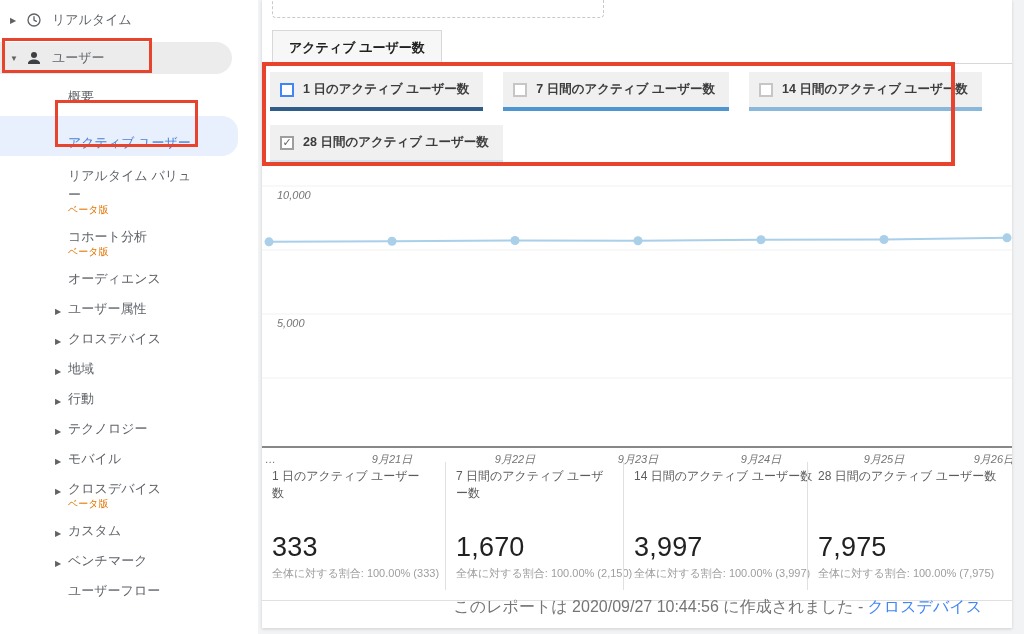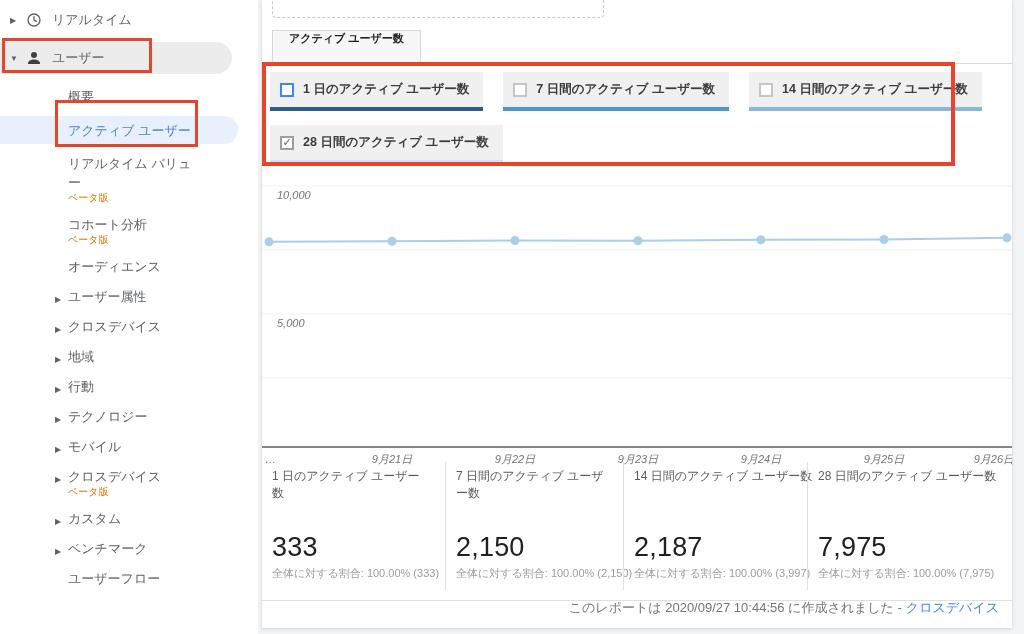--- a/index.html
+++ b/index.html
@@ -9,31 +9,31 @@
   
   .sidebar { position:absolute; left:0; top:0; width:258px; height:634px; background:#fff; padding-top:6px; }
   .s-row0 { display:flex; align-items:center; height:28px; margin-bottom:8px; cursor:pointer; }
   .s-row0 .arr { width:16px; padding-left:10px; font-size:8px; color:#616161; }
   .s-row0 .ic  { width:36px; display:flex; justify-content:center; }
   .s-row0 .lbl { font-size:13px; color:#5f6368; }
   .s-row0.pill { background:#ececec; height:32px; width:232px; border-radius:0 16px 16px 0; margin-bottom:12px; }
   .s-row1 { position:relative; padding-left:68px; margin-bottom:10px; line-height:19px; cursor:pointer; }
   .s-row1 .arr { position:absolute; left:55px; top:4px; font-size:8px; color:#616161; }
   .s-row1 .lbl { font-size:13px; color:#5f6368; display:inline-block; max-width:124px; }
-  .s-row1.selected { background:#e8f0fe; width:238px; border-radius:0 16px 16px 0; padding-top:4px; padding-bottom:4px; }
+  .s-row1.selected { background:#e8f0fe; width:238px; border-radius:0 16px 16px 0; padding-top:16px; padding-bottom:4px; }
   .s-row1.selected .lbl { color:#4a7dd0; }
   .s-row1 .beta { display:block; font-size:10px; color:#e37400; line-height:12px; }
 
   
   .main { position:absolute; left:262px; top:0; width:750px; height:628px; background:#fff;
           box-shadow:0 1px 3px rgba(0,0,0,.15); }
   .segment-area { position:absolute; left:10px; top:-14px; width:332px; height:32px;
           border:1px dashed #c9c9c9; border-radius:4px; }
-  .tab { position:absolute; left:10px; top:30px; height:34px; padding:0 16px; display:flex; align-items:flex-start;
-          background:#f7f7f7; border:1px solid #d8d8d8; border-bottom:none; font-size:11px; font-weight:bold; color:#212121; cursor:pointer; }
+  .tab { position:absolute; left:10px; top:30px; height:34px; padding:0 16px; display:flex; align-items:center;
+          background:#f7f7f7; border:1px solid #d8d8d8; border-bottom:none; font-size:13px; font-weight:bold; color:#212121; cursor:pointer; }
   .panel-top { position:absolute; left:0; top:63px; width:750px; border-top:1px solid #d8d8d8; }
 
   .picker-row { position:absolute; left:8px; display:flex; gap:20px; }
   .picker-row.r1 { top:72px; } .picker-row.r2 { top:125px; }
   .picker { background:#f0f0f0; height:35px; display:flex; align-items:center; padding:0 14px 0 10px;
             cursor:pointer; position:relative; }
   .picker .under { position:absolute; left:0; bottom:-4px; width:100%; height:4px; }
   .cb { width:14px; height:14px; background:#fff; border:2px solid #c6c6c6; margin-right:9px;
         display:flex; align-items:center; justify-content:center; flex:0 0 auto; }
   .cb.focus { border-color:#4285f4; }
@@ -50,22 +50,22 @@
   .m-card:nth-child(1){ width:183px; } .m-card:nth-child(2){ width:178px; }
   .m-card:nth-child(3){ width:184px; } .m-card:nth-child(4){ width:205px; }
   .m-title { font-size:12px; color:#5c5c5c; line-height:17px; min-height:40px; }
   .m-card:nth-child(1) .m-title { max-width:150px; }
   .m-card:nth-child(2) .m-title { max-width:158px; }
   .m-card:nth-child(3) .m-title, .m-card:nth-child(4) .m-title { white-space:nowrap; }
   .m-value { font-size:27px; color:#212121; margin-top:24px; letter-spacing:.2px; }
   .m-sub { font-size:11px; color:#9e9e9e; margin-top:3px; white-space:nowrap; }
 
   .footer { position:absolute; left:0; top:600px; width:750px; height:14px; border-top:1px solid #e0e0e0;
-            display:flex; align-items:center; justify-content:flex-end; padding-right:13px;
-            font-size:13px; color:#757575; }
+            display:flex; align-items:center; justify-content:flex-end; padding-right:30px;
+            font-size:16px; color:#757575; }
   .footer a { color:#4285f4; text-decoration:none; margin-left:4px; cursor:pointer; }
 
   
   .anno { position:absolute; border:3px solid #e8432d; pointer-events:none; z-index:50; }
   .anno.b1 { left:2px;  top:38px;  width:150px; height:35px; }
   .anno.b2 { left:55px; top:100px; width:143px; height:47px; }
   .anno.b3 { left:262px; top:62px; width:693px; height:104px; border-width:4px; }
 </style>
 </head>
 <body>
@@ -172,26 +172,26 @@
   </div>
 
   <div class="summary">
       <div class="m-card">
         <div class="m-title">1 日のアクティブ ユーザー数</div>
         <div class="m-value">333</div>
         <div class="m-sub">全体に対する割合: 100.00% (333)</div>
       </div>
       <div class="m-card">
         <div class="m-title">7 日間のアクティブ ユーザー数</div>
-        <div class="m-value">2,150</div>
+        <div class="m-value">1,670</div>
         <div class="m-sub">全体に対する割合: 100.00% (2,150)</div>
       </div>
       <div class="m-card">
         <div class="m-title">14 日間のアクティブ ユーザー数</div>
-        <div class="m-value">2,187</div>
+        <div class="m-value">3,997</div>
         <div class="m-sub">全体に対する割合: 100.00% (3,997)</div>
       </div>
       <div class="m-card">
         <div class="m-title">28 日間のアクティブ ユーザー数</div>
         <div class="m-value">7,975</div>
         <div class="m-sub">全体に対する割合: 100.00% (7,975)</div>
       </div>
     </div>
 
   <div class="footer">

